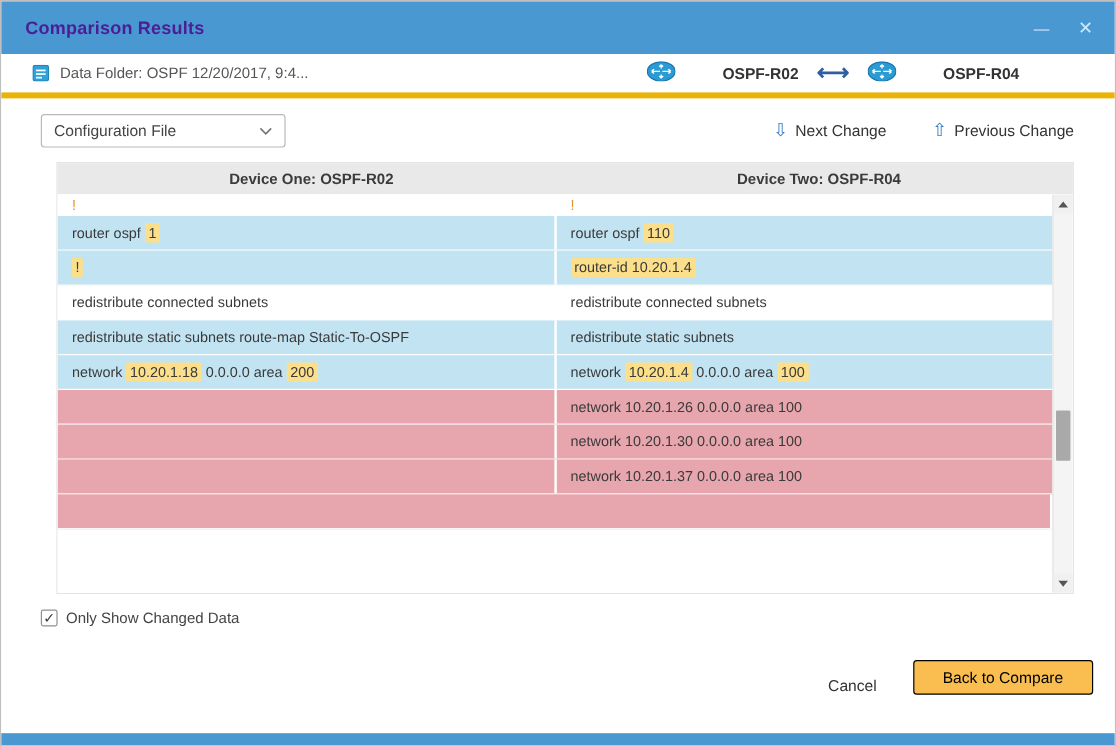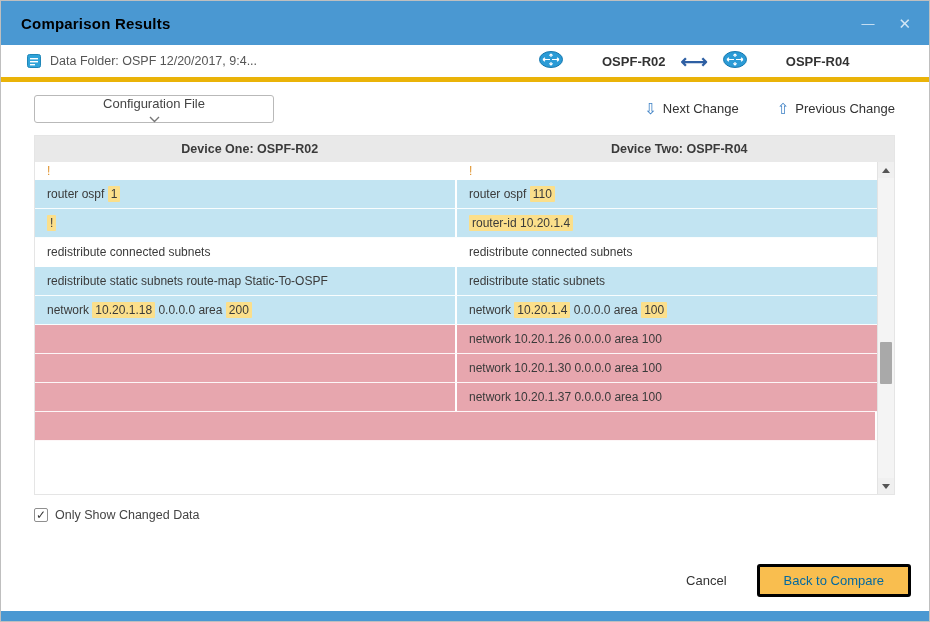--- a/index.html
+++ b/index.html
@@ -4,44 +4,44 @@
 <style>
   * { box-sizing: border-box; }
   html,body { margin:0; padding:0; background:#fff; }
   body { font-family:"Liberation Sans", sans-serif; }
 
   .dialog { width:930px; height:622px; background:#fff; border:1px solid #bfbfbf;
             display:flex; flex-direction:column; position:relative; overflow:hidden; }
 
   
   .titlebar { flex:0 0 44px; background:var(--titlebar,#4a98d2); display:flex; align-items:center; padding:0 18px 0 20px; }
-  .title { color:#000000; font-weight:bold; font-size:15px; letter-spacing:.2px;text-align:right; }
+  .title { color:#4c1d95; font-weight:bold; font-size:15px; letter-spacing:.2px;text-align:right; }
   .win-controls { margin-left:auto; display:flex; align-items:center; gap:24px; }
   .win-glyph { color:#d3e6f5; cursor:pointer; line-height:1; }
   .min-glyph { font-size:13px; }
   .close-glyph { font-size:15px; }
 
   
   .body { flex:1 1 auto; display:flex; flex-direction:column; background:#fff; min-height:0; }
 
   .info-row { flex:0 0 37px; display:flex; align-items:center; padding:0 26px; border-bottom:5px solid #eab308; font-size:12.5px; color:#555; position:relative; }
   .doc-icon { margin-right:9px; display:inline-flex; }
   .device-pair { position:absolute; left:538px; top:0; height:100%; display:flex; align-items:center; gap:5px; }
   .dev-name { font-weight:bold; color:#333; font-size:13px;margin-left:34px; }
   .compare-arrow { color:#2e5fa3; font-size:19px; font-weight:bold; margin:0 10px; line-height:1; }
 
   .toolbar { flex:0 0 47px; display:flex; align-items:center; padding:6px 34px 0 33px; }
-  .select { width:240px; height:28px; border:1px solid #b9b9b9; border-radius:3px; background:#fff;
-            display:flex; align-items:center; justify-content:space-between; padding:0 10px; font-size:13px; color:#444; cursor:pointer;flex-direction:column; }
+  .select { width:204px; height:28px; border:1px solid #b9b9b9; border-radius:3px; background:#fff;
+            display:flex; align-items:center; justify-content:space-between; padding:0 10px; font-size:13px; color:#444; cursor:pointer; }
   .nav-links { margin-left:auto; display:flex; align-items:center; gap:38px; font-size:13px; color:#333; }
   .navlink { display:flex; align-items:center; gap:6px; cursor:pointer; }
   .nav-arrow { color:#3b7fc4; font-size:15px; line-height:1; }
 
   
-  .table { margin:6px 34px 0 33px; border:1px solid #e5e5e5; }
+  .table { margin:6px 34px 0 46px; border:1px solid #e5e5e5; }
   .thead { display:flex; height:26px; background:#e9e9e9; }
   .th { flex:1; text-align:center; line-height:26px; font-weight:bold; font-size:12.5px; color:#3b3b3b; }
   .tbody-wrap { position:relative; height:332px; overflow:hidden; background:#fff; }
   .tbody { margin-right:17px; }
   .row { display:flex; height:29px; border-bottom:1px solid rgba(255,255,255,.9); }
   .row:first-child { height:18px; }
   .row.plain   { background:#ffffff; }
   .row.changed { background:var(--changed,#c2e4f2); }
   .row.added   { background:var(--added,#e7a6ae); }
   .cell { flex:1; display:flex; align-items:center; padding:0 12px; font-size:12px; color:#3a3a3a; overflow:hidden; }
@@ -56,24 +56,24 @@
   .sb-up { top:0; } .sb-down { bottom:0; }
   .tri { width:0; height:0; border-left:4px solid transparent; border-right:4px solid transparent; }
   .tri-up { border-bottom:5px solid #555; }
   .tri-down { border-top:5px solid #555; }
   .sb-thumb { position:absolute; left:2px; width:12px; top:180px; height:42px; background:#a9a9a9; border-radius:1px; cursor:pointer; }
 
   .checkbox-row { display:flex; align-items:center; gap:7px; margin:13px 0 0 33px; font-size:12.5px; color:#444; width:max-content; cursor:pointer; }
   .cb { width:14px; height:14px; border:1px solid #8f8f8f; border-radius:2px; background:#fff;
         display:flex; align-items:center; justify-content:center; font-size:12px; color:#3b3b3b; line-height:1; }
 
-  .footer { margin-top:auto; display:flex; align-items:center; justify-content:flex-end; gap:30px; padding:0 18px 14px 0; }
+  .footer { margin-top:auto; display:flex; align-items:flex-end; justify-content:flex-end; gap:30px; padding:0 18px 32px 0; }
   .cancel { font-size:13px; color:#333; cursor:pointer; }
-  .btn-primary { background:var(--button,#f9be4f); border:3px solid #000000; border-radius:3px; padding:6px 24px;
-                 font-size:13px; color:#0369a1; font-family:inherit; cursor:pointer; }
+  .btn-primary { background:var(--button,#f9be4f); border:1px solid #000000; border-radius:3px; padding:6px 24px;
+                 font-size:13px; color:#000000; font-family:inherit; cursor:pointer; }
 
   .bottombar { flex:0 0 10px; background:var(--titlebar,#4a98d2); }
 </style>
 </head>
 <body>
 
 <div class="dialog">
 
   <div class="titlebar">
     <span class="title">Comparison Results</span>

